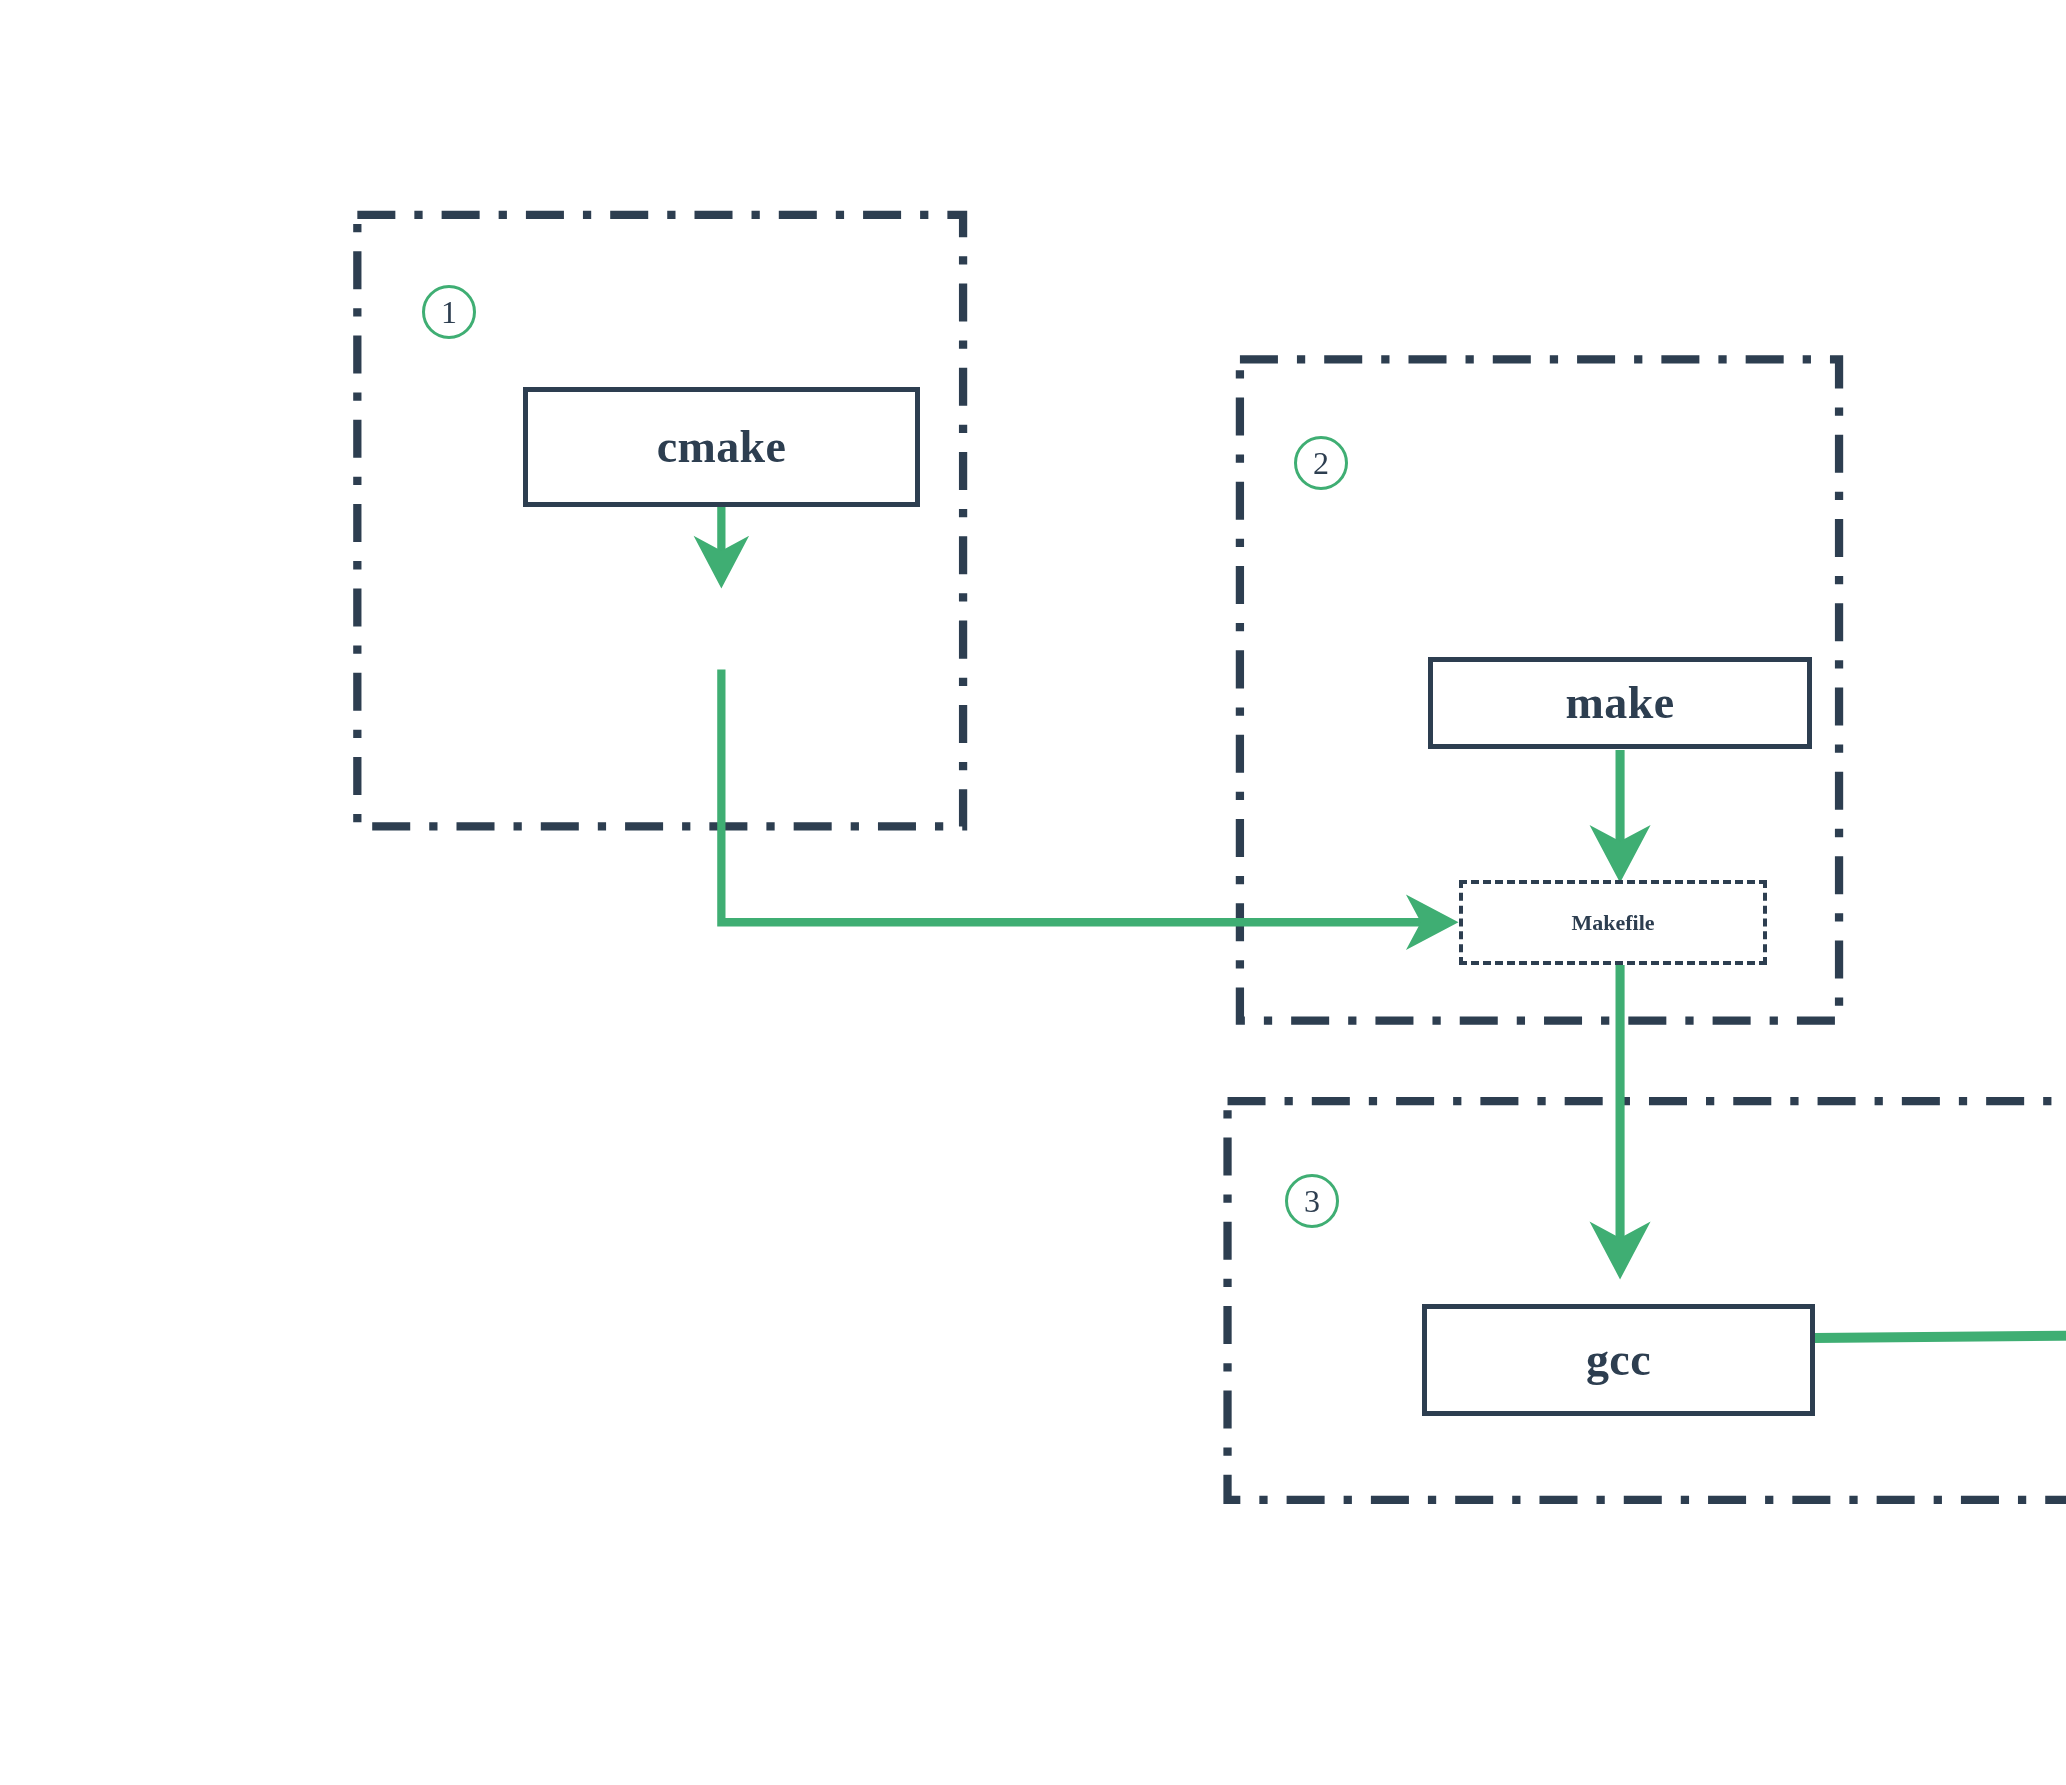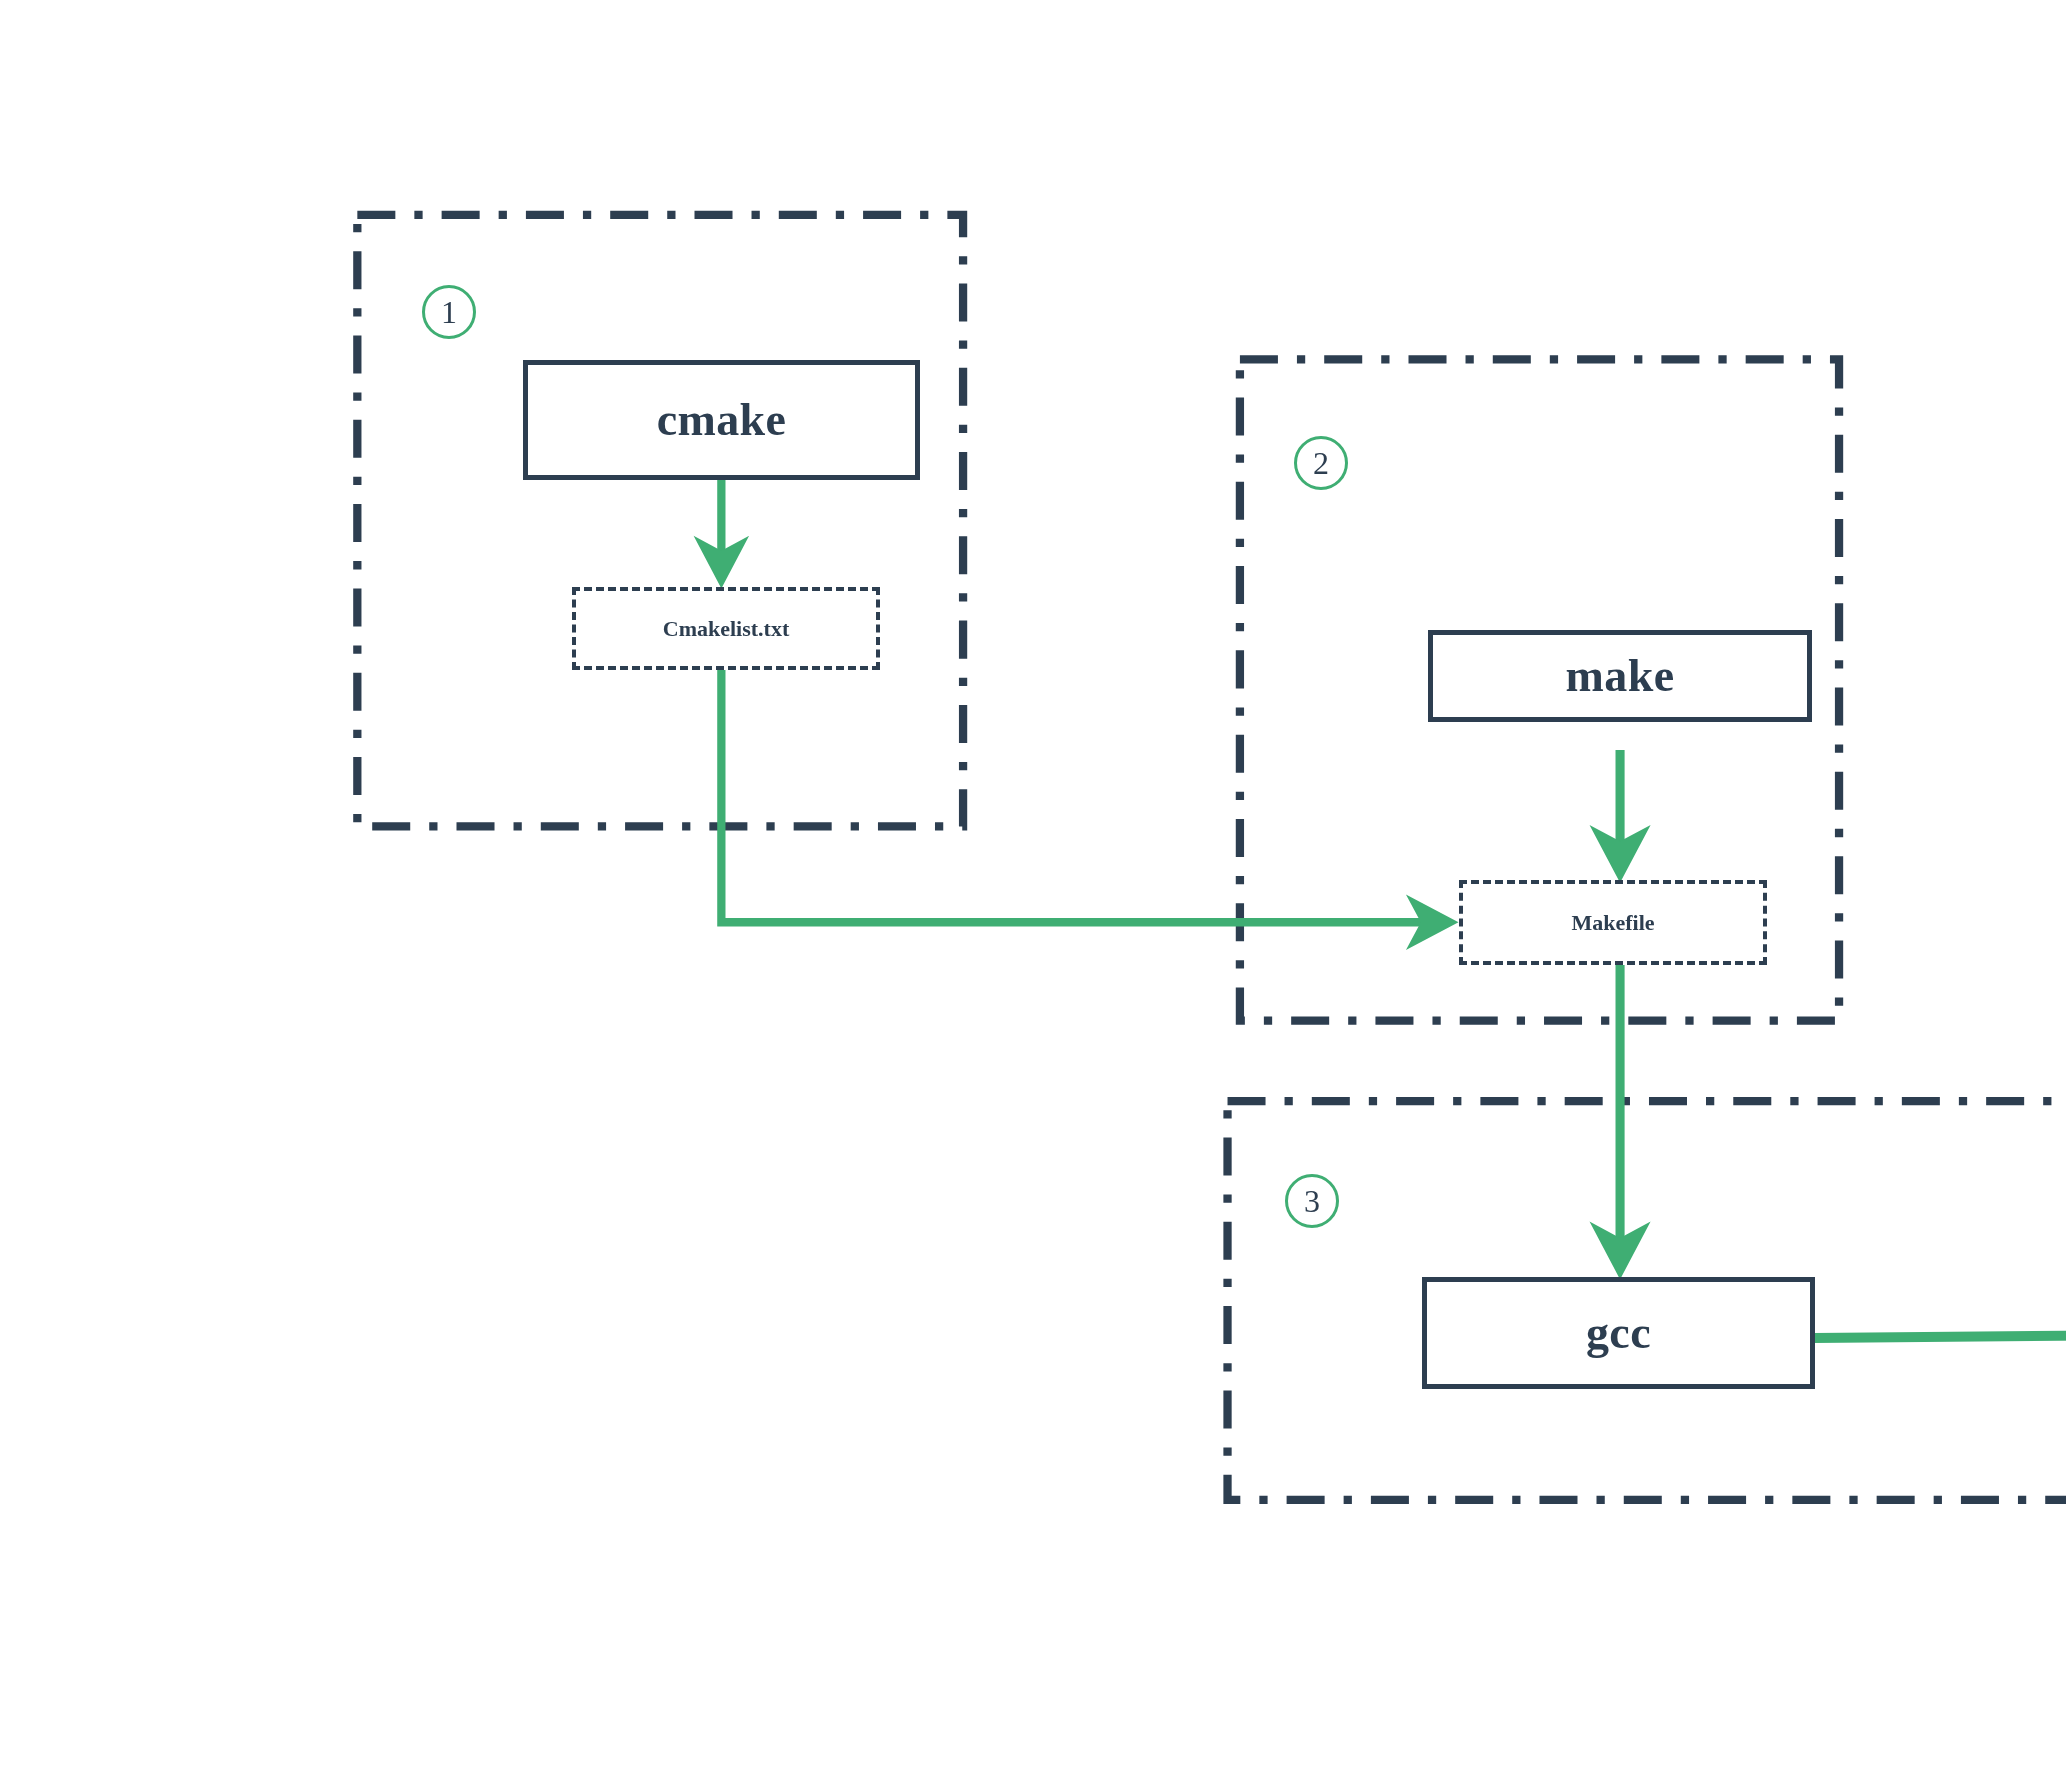--- a/index.html
+++ b/index.html
@@ -22,20 +22,21 @@
     text-align:center;
     line-height:1.05;
     z-index:3;
   }
   
   .tool-box{
     border:5.4px solid #2D3E50;
     font-weight:700;
     font-size:46px;
     letter-spacing:0.4px;
+    margin-top:27px;
   }
   
   .file-box{
     border:4.5px dashed #2D3E50;
     font-weight:700;
     font-size:22px;
   }
   .badge{
     position:absolute;
     width:54px;height:54px;
@@ -79,21 +80,20 @@
 
     <path d="M 4390 3238 L 5560 3228" fill="none" stroke="#3FAE73" stroke-width="24" marker-end="url(#arrowGreen)"></path>
   </svg>
 
   <div class="badge" style="left:422px;top:285px;">1</div>
   <div class="badge" style="left:1294px;top:436px;">2</div>
   <div class="badge" style="left:1285px;top:1174px;">3</div>
 
   <div class="node tool-box" style="left:523px;top:360px;width:397px;height:120px;">cmake</div>
 
-  <div class="node file-box" style="left:572px;top:587px;width:308px;height:83px;">Cmakelist.txt</div>
 
   <div class="node tool-box" style="left:1428px;top:630px;width:384px;height:92px;">make</div>
 
   <div class="node file-box" style="left:1459px;top:880px;width:308px;height:85px;">Makefile</div>
 
   <div class="node tool-box" style="left:1422px;top:1277px;width:393px;height:112px;">gcc</div>
 
 </div>
 
 

